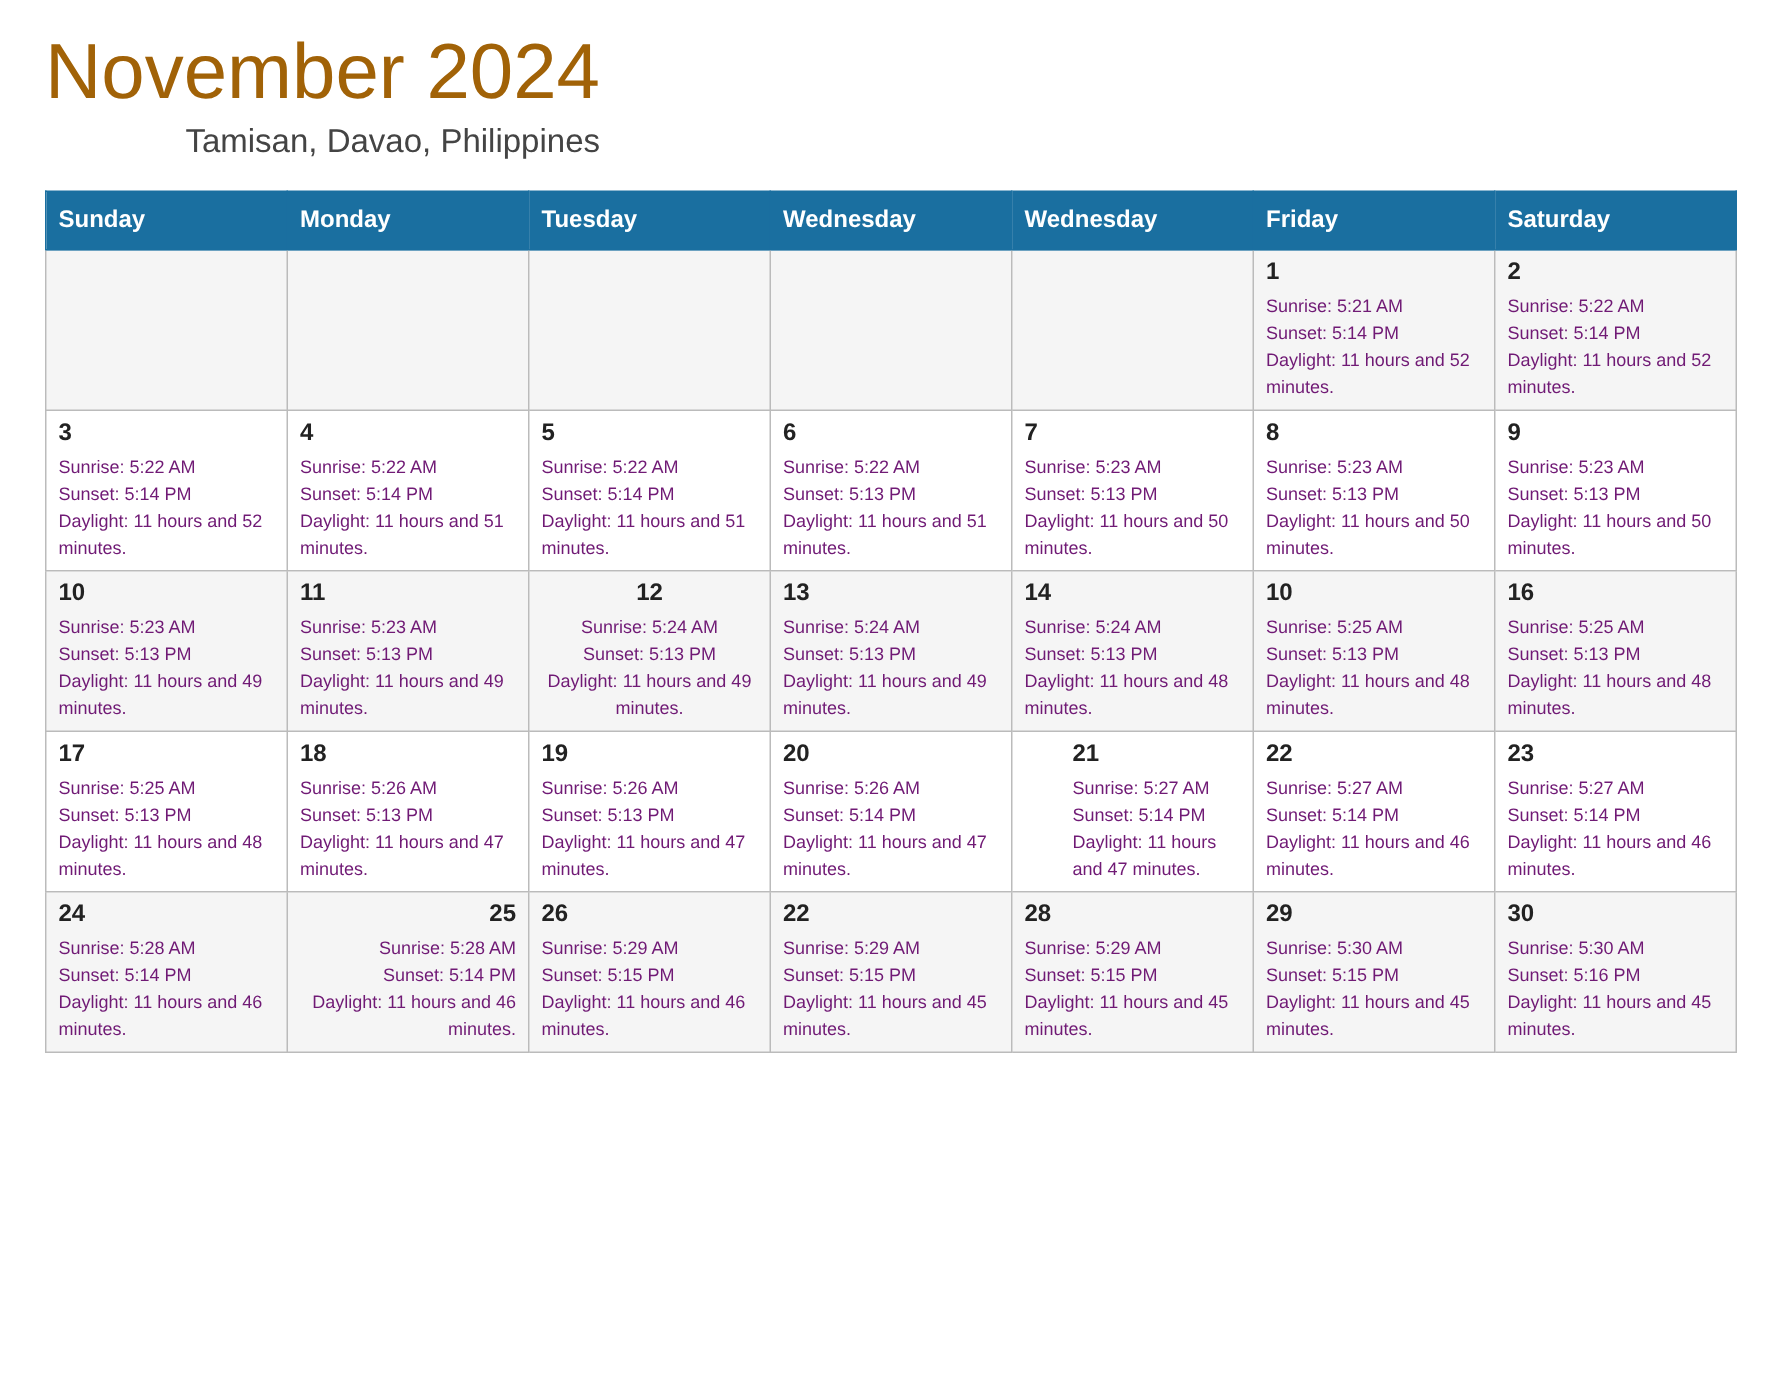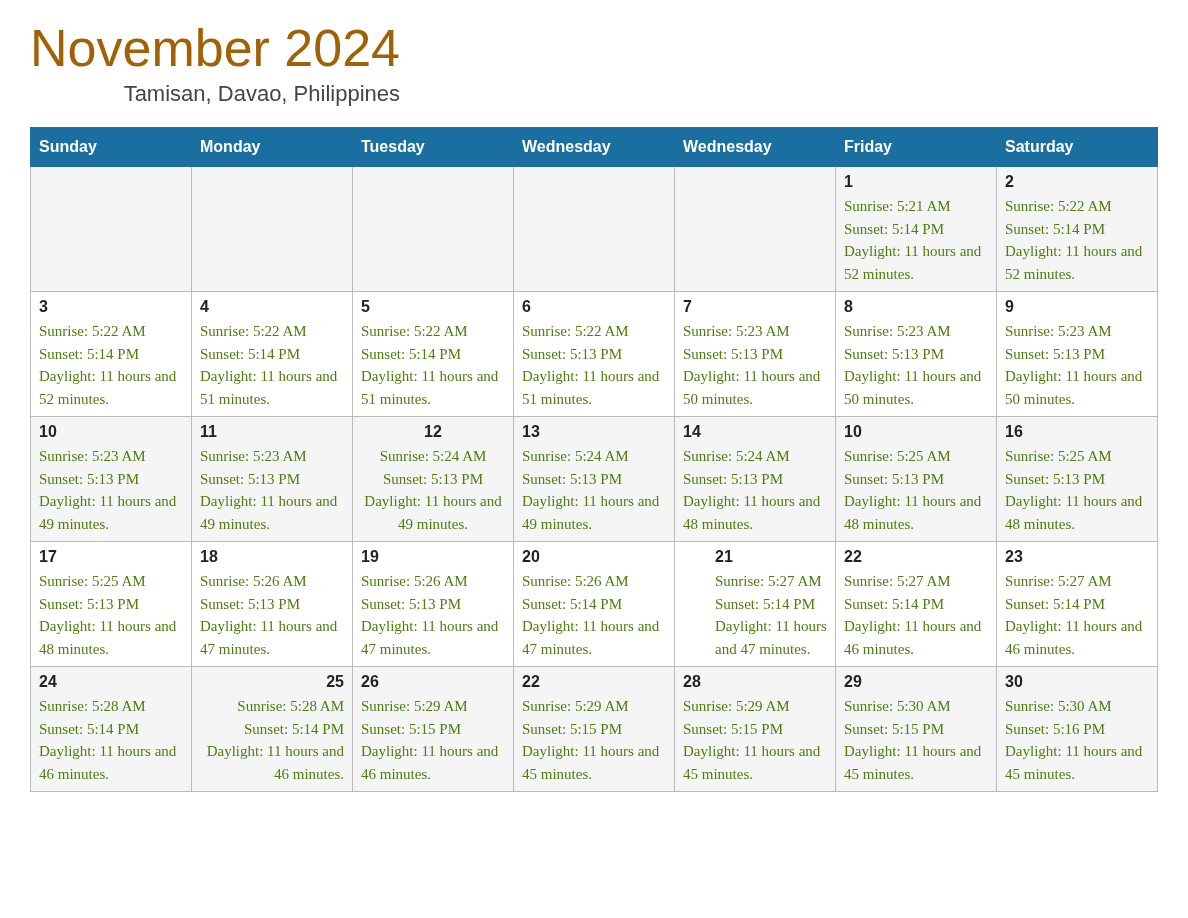--- a/index.html
+++ b/index.html
@@ -87,24 +87,23 @@
       background: #fff;
     }
     .day-number {
       font-size: 16px;
       font-weight: bold;
       color: #222;
       display: block;
       margin-bottom: 4px;
     }
     .day-info {
-      font-size: 15px;
-      color: #4d7c0f;
+      font-size: 12px;
+      color: #701a75;
       line-height: 1.5;
-      font-family: Liberation Serif, serif;
     }
   </style>
 </head>
 <body>
 
 <div class="header">
   <div class="title-section">
     <div class="month-year">November 2024</div>
     <div class="location">Tamisan, Davao, Philippines</div>
   </div>

